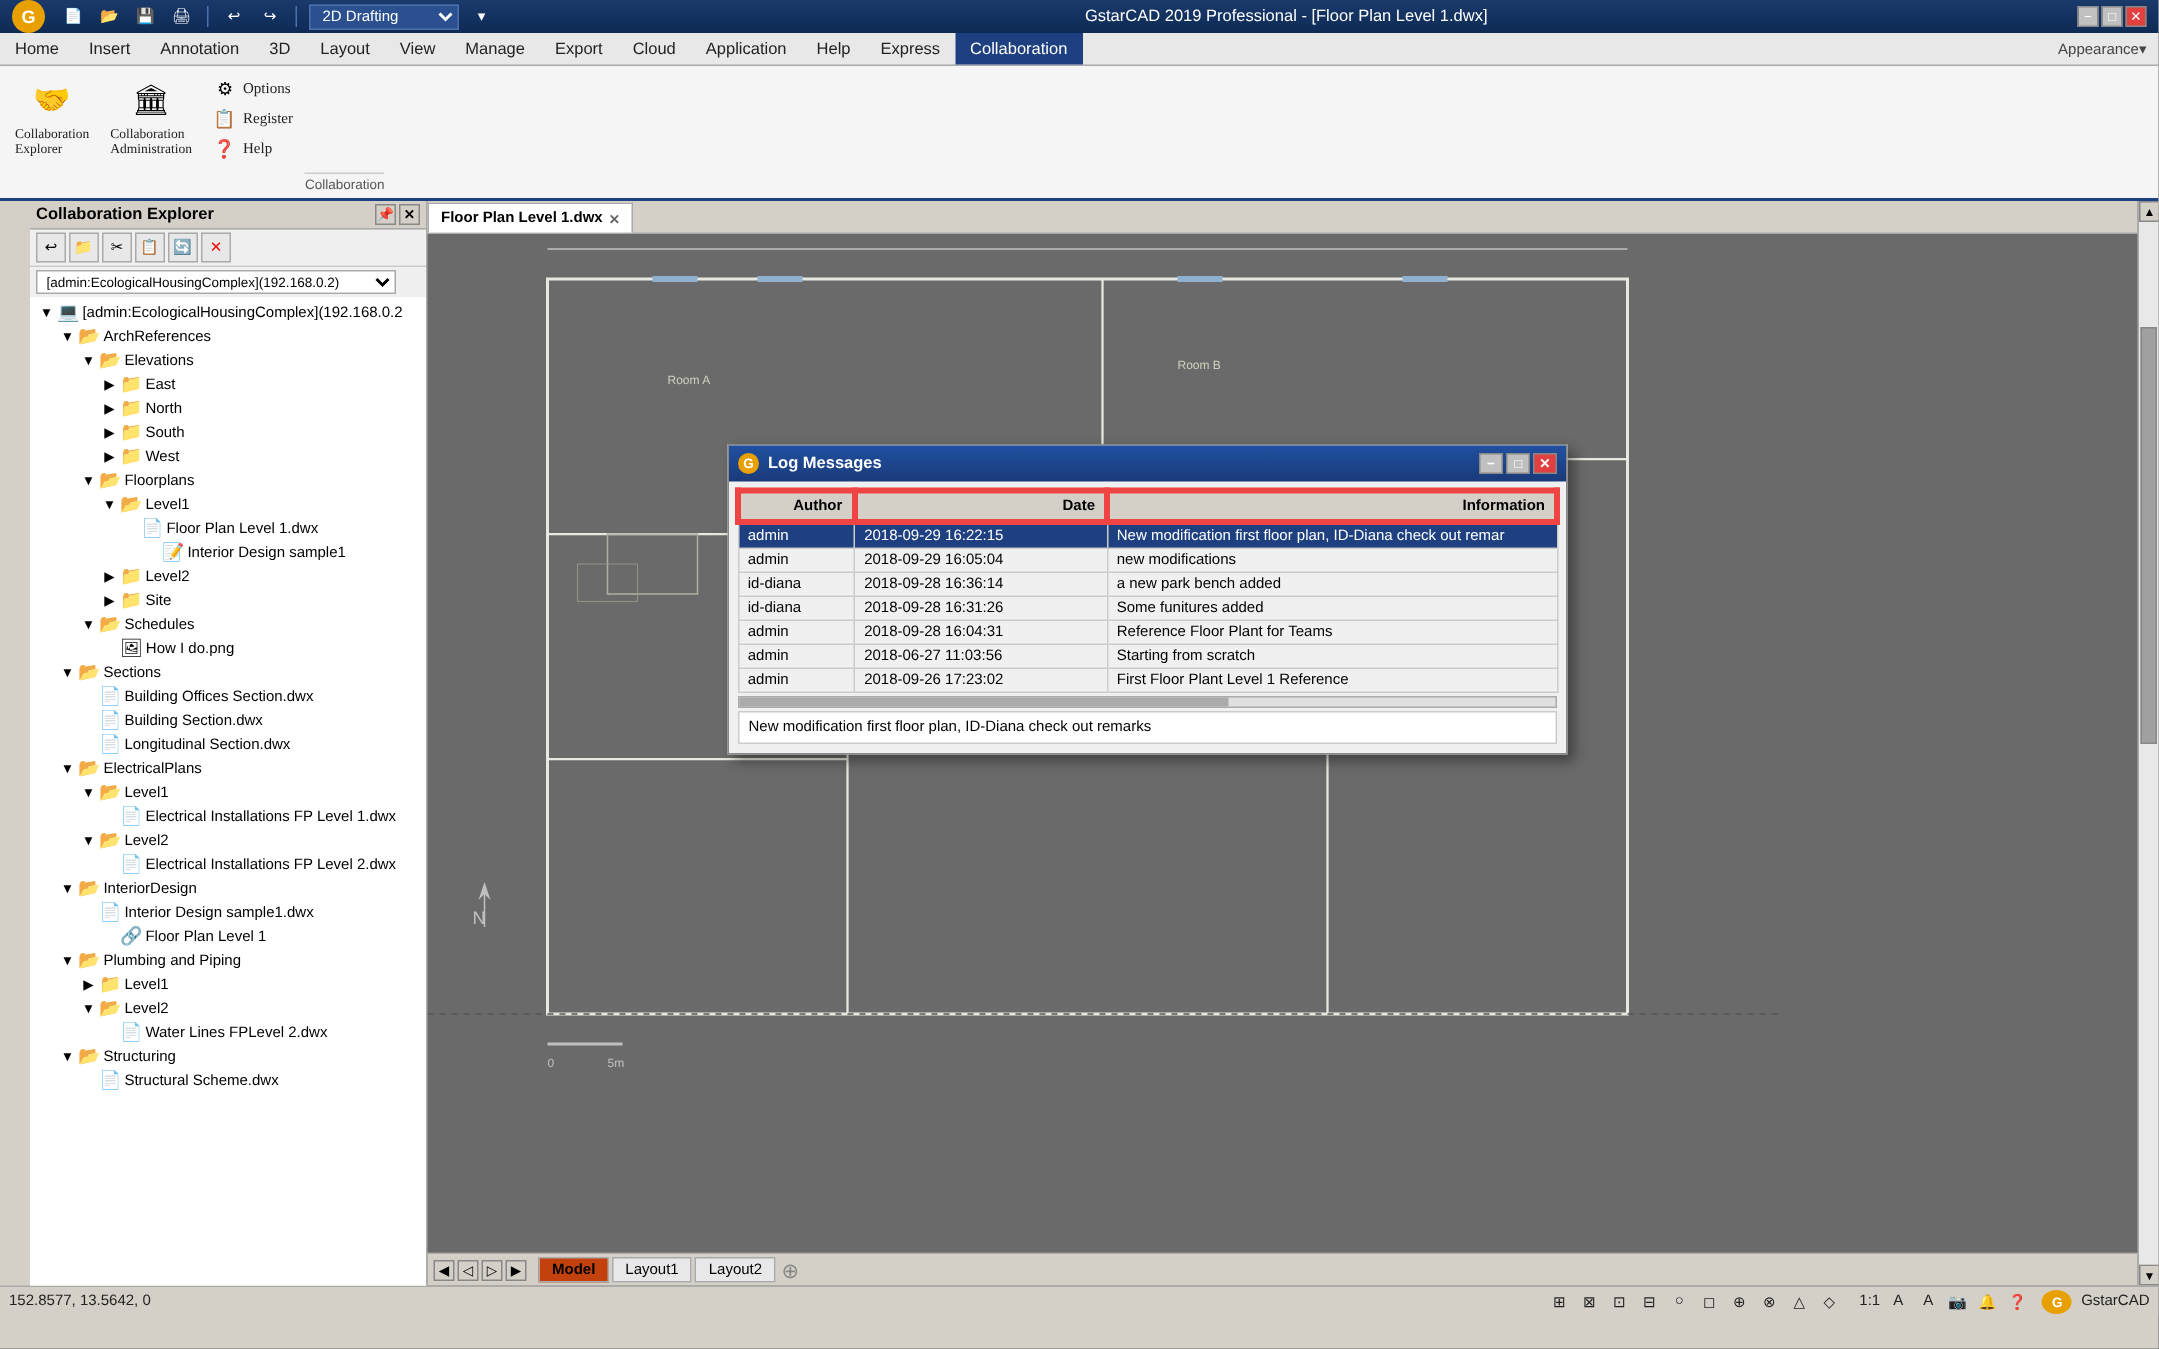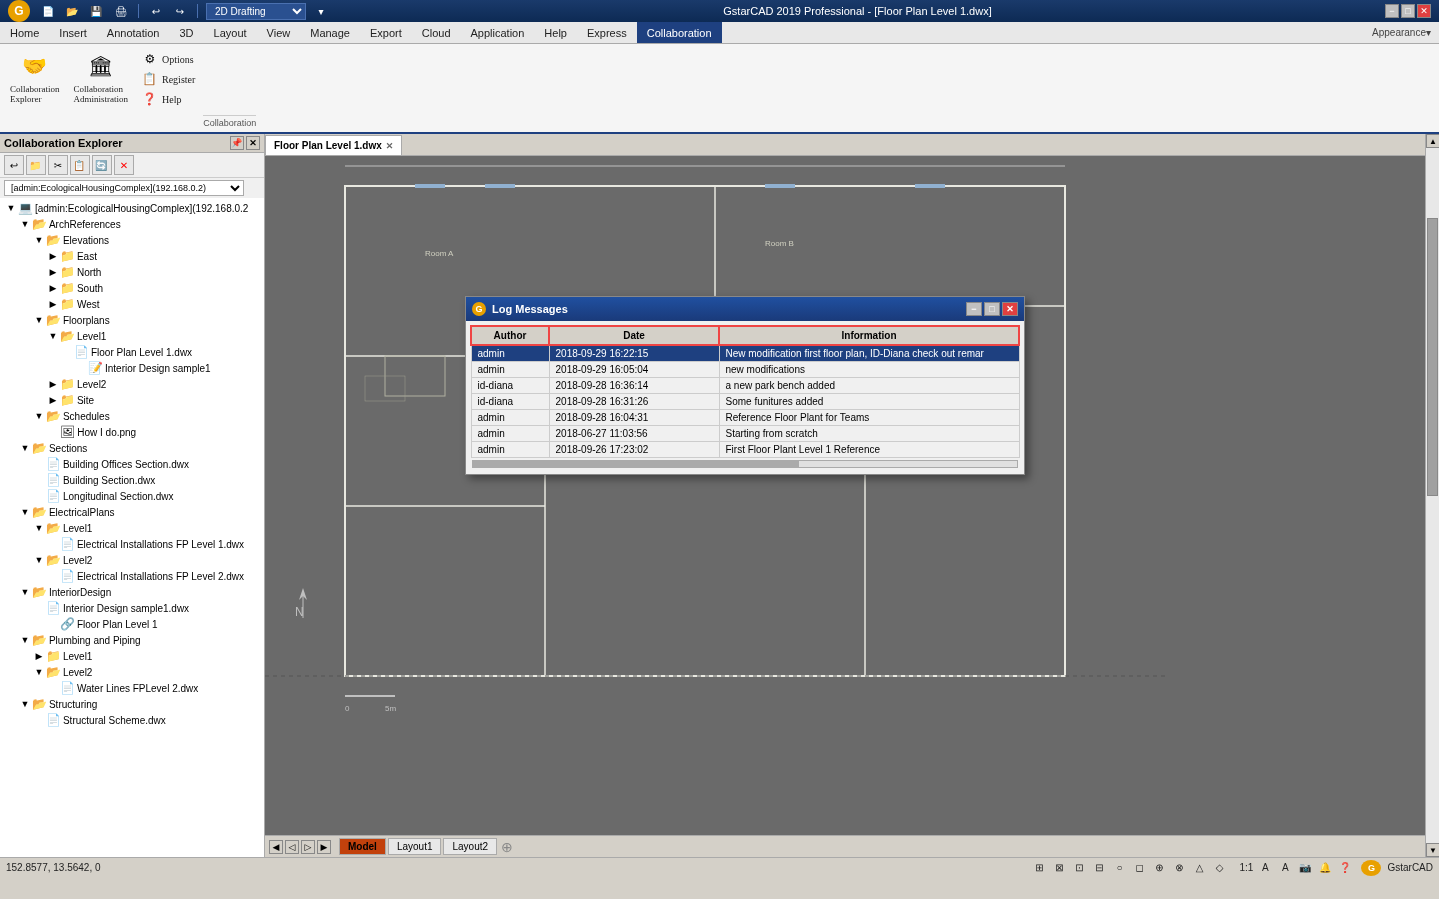--- a/index.html
+++ b/index.html
@@ -184,21 +184,21 @@
       padding: 0 6px;
       color: white;
       font-size: 11px;
       font-weight: bold;
     }
     .dialog-title-left { display: flex; align-items: center; gap: 6px; }
     .dialog-controls { display: flex; gap: 2px; }
     .dialog-btn { width: 16px; height: 14px; background: #c0c0c0; border: 1px solid #888; display: flex; align-items: center; justify-content: center; font-size: 9px; cursor: pointer; }
     .dialog-content { padding: 4px; }
     .log-table { width: 100%; border-collapse: collapse; font-size: 10px; }
-    .log-table th { background: #d4d0c8; border: 2px solid #ef4444; padding: 3px 6px; text-align: center; font-weight: bold; font-size: 10px; }
+    .log-table th { background: #d4d0c8; border: 4px solid #ef4444; padding: 3px 6px; text-align: right; font-weight: bold; font-size: 10px; }
     .log-table td { border: 1px solid #ccc; padding: 2px 6px; font-size: 10px; white-space: nowrap; }
     .log-row-selected { background: #1e4080; color: white; }
     .log-row-selected td { color: white; }
     .log-message-text { padding: 4px 6px; font-size: 10px; border: 1px solid #ccc; background: white; min-height: 22px; margin: 2px; }
     .log-path-table { width: 100%; border-collapse: collapse; margin: 2px; font-size: 10px; }
     .log-path-table th { background: #d4d0c8; border: 1px solid #aaa; padding: 3px 6px; text-align: left; font-weight: bold; }
     .log-path-table td { border: 1px solid #ccc; padding: 2px 6px; }
     .log-scrollbar { height: 8px; background: #e0e0e0; border: 1px solid #aaa; margin: 2px; position: relative; }
     .log-scrollbar-thumb { position: absolute; left: 0; top: 0; width: 60%; height: 100%; background: #aaa; }
 
@@ -311,21 +311,21 @@
       </div>
       <div class="ribbon-btn" style="flex-direction:row;padding:1px 4px;">
         <div class="ribbon-icon" style="width:16px;height:16px;font-size:12px;">❓</div>
         <div class="ribbon-label" style="font-size:10px;margin:0 0 0 4px;">Help</div>
       </div>
     </div>
     <div class="ribbon-group-label" style="align-self:flex-end;font-size:9px;color:#555;border-top:1px solid #ccc;width:100%;text-align:center;padding-top:2px;">Collaboration</div>
   </div>
 </div>
 
-<div class="main-area" style="height: calc(899px - 22px - 22px - 90px - 20px - 22px);">
+<div class="main-area" style="height: calc(899px - 22px - 22px - 90px - 20px - 22px); margin-left: 20px;">
 
   <div class="explorer-panel">
     <div class="panel-header">
       <span>Collaboration Explorer</span>
       <div class="panel-header-btns">
         <div class="panel-header-btn">📌</div>
         <div class="panel-header-btn">✕</div>
       </div>
     </div>
     <div class="panel-toolbar">
@@ -620,20 +620,21 @@
                   <td>2018-09-26 17:23:02</td>
                   <td>First Floor Plant Level 1 Reference</td>
                 </tr>
               </tbody>
             </table>
 
           <div class="log-scrollbar">
             <div class="log-scrollbar-thumb"></div>
           </div>
 
+          <div class="log-message-text">New modification first floor plan, ID-Diana check out remarks</div>
 
         </div>
       </div>
     </div>
 
     <div class="bottom-tabs">
       <div class="bottom-nav">
         <div class="bottom-nav-btn">◀</div>
         <div class="bottom-nav-btn">◁</div>
         <div class="bottom-nav-btn">▷</div>

